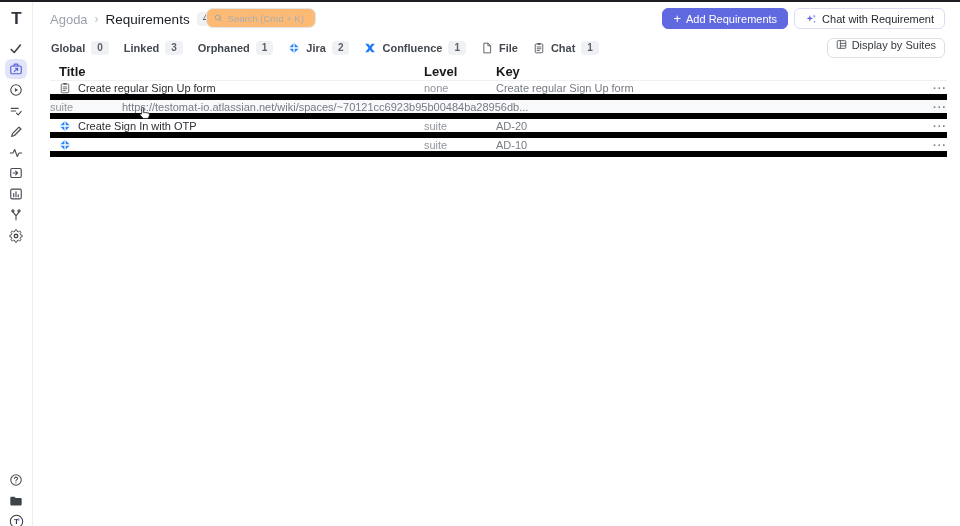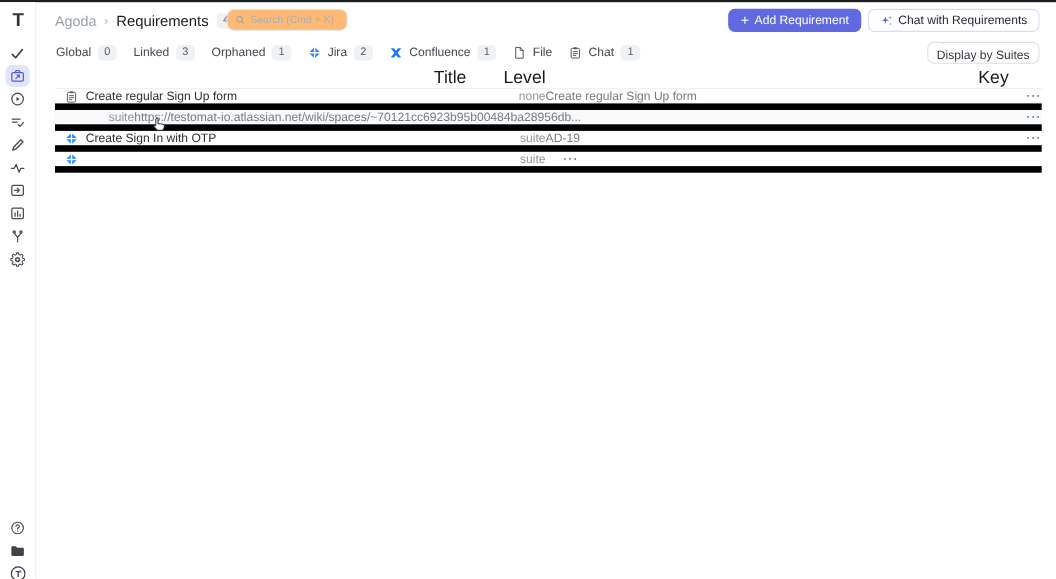--- a/index.html
+++ b/index.html
@@ -33,40 +33,40 @@
   .searchbox input::placeholder { color:#a8aeb5; }
 
   .header-actions { position:absolute; right:15px; top:6px; display:flex; gap:6px; }
   .btn { display:flex; align-items:center; gap:5px; height:21px; border-radius:6px; font-size:11px;
     padding:0 10px; cursor:pointer; white-space:nowrap; }
   .btn-primary { background:#6169e1; color:#fff; border:1px solid #6169e1; }
   .btn-primary .plus { font-size:13px; font-weight:400; line-height:1; }
   .btn-outline { background:#fff; color:#262a30; border:1px solid #d9dcf3; }
 
   .filter-row { position:absolute; left:17px; top:37px; height:18px; display:flex; align-items:center; gap:15px; }
-  .filter-item { display:flex; align-items:center; gap:6px; cursor:pointer; }
+  .filter-item { display:flex; align-items:center; gap:6px; cursor:pointer;font-weight:bold; }
   .filter-item .flabel { font-size:11px; color:#43484f; }
   .filter-item svg { display:block; }
   .display-btn { position:absolute; right:15px; top:36px; height:20px; display:flex; align-items:flex-start; gap:5px;
-    border:1px solid #dcdfe3; border-radius:6px; padding:0 8px; font-size:11px; color:#33373d; background:#fff; cursor:pointer;flex-direction:column; }
+    border:1px solid #dcdfe3; border-radius:6px; padding:0 8px; font-size:11px; color:#33373d; background:#fff; cursor:pointer; }
 
   
   #table { position:absolute; left:16px; top:60px; width:897px; }
   .thead { display:flex; height:19px; align-items:center; border-bottom:1px solid #eef0f2; }
-  .th { font-size:16px; font-weight:400; color:#17191d;text-align:right; }
+  .th { font-size:13px; font-weight:700; color:#17191d; }
   .col-title { width:374px; padding-left:9px; }
   .col-level { width:72px; }
   .col-key { flex:1; }
   .col-menu { width:30px; text-align:right; }
   .trow { display:flex; height:19px; align-items:center; border-bottom:6px solid #000000; cursor:pointer; }
   .trow.hovered { background:#f8f9fa; }
   .cell-title { width:374px; padding-left:9px; display:flex; align-items:center; gap:7px;
     font-size:11px; color:#2b2f34; overflow:hidden; white-space:nowrap; }
   .cell-title svg { flex:0 0 auto; display:block; }
-  .cell-level { width:72px; font-size:11px; color:#8f959c;text-align:right; }
+  .cell-level { width:72px; font-size:11px; color:#8f959c; }
   .cell-key { flex:1; font-size:11px; color:#757b83; overflow:hidden; white-space:nowrap; text-overflow:ellipsis; }
   .cell-menu { width:30px; text-align:right; font-size:11px; color:#7c828a; letter-spacing:1px; font-weight:700; }
 
   #cursor { position:absolute; left:137px; top:106px; width:15px; height:16px; pointer-events:none; z-index:50; }
 </style>
 </head>
 <body>
 
 <div id="frame-topline"></div>
 
@@ -165,29 +165,29 @@
     <svg width="10" height="10" viewBox="0 0 16 16" fill="none" stroke="#9aa0a8" stroke-width="1.7" stroke-linecap="round">
         <circle cx="7" cy="7" r="4.6"></circle>
         <path d="M10.6 10.6 14 14"></path>
       </svg>
     <input value="" placeholder="Search (Cmd + K)" style="">
   </div>
 
   <div class="header-actions">
     <button class="btn btn-primary">
       <span class="plus">+</span>
-      <span>Add Requirement</span>
+      <span>Add Requirements</span>
     </button>
     <button class="btn btn-outline">
       <svg width="12" height="12" viewBox="0 0 16 16" fill="#6169e1">
           <path d="M6.5 2.5 7.6 6l3.5 1.1-3.5 1.1-1.1 3.5-1.1-3.5L1.9 7.1 5.4 6z"></path>
           <path d="M12.2 2l.5 1.6 1.6.5-1.6.5-.5 1.6-.5-1.6-1.6-.5 1.6-.5z"></path>
           <path d="M12.6 10.2l.4 1.2 1.2.4-1.2.4-.4 1.2-.4-1.2-1.2-.4 1.2-.4z"></path>
         </svg>
-      <span>Chat with Requirements</span>
+      <span>Chat with Requirement</span>
     </button>
   </div>
 
   <div class="filter-row">
     <div class="filter-item">
       <span class="flabel">Global</span>
       <span class="badge">0</span>
     </div>
     <div class="filter-item">
       <span class="flabel">Linked</span>
@@ -269,32 +269,33 @@
 
     <div class="trow">
       <div class="cell-title">
         <svg width="12" height="12" viewBox="0 0 24 24">
             <path fill="#2684FF" d="M12 1.5 22.5 12 12 22.5 1.5 12z"></path>
             <path d="M1.5 12h21M12 1.5v21" stroke="#fff" stroke-width="2.6" fill="none"></path>
           </svg>
         <span>Create Sign In with OTP</span>
       </div>
       <div class="cell-level">suite</div>
-      <div class="cell-key">AD-19</div>
+      <div class="cell-key">AD-20</div>
       <div class="cell-menu">···</div>
     </div>
 
     <div class="trow">
       <div class="cell-title">
         <svg width="12" height="12" viewBox="0 0 24 24">
             <path fill="#2684FF" d="M12 1.5 22.5 12 12 22.5 1.5 12z"></path>
             <path d="M1.5 12h21M12 1.5v21" stroke="#fff" stroke-width="2.6" fill="none"></path>
           </svg>
       </div>
       <div class="cell-level">suite</div>
+      <div class="cell-key">AD-10</div>
       <div class="cell-menu">···</div>
     </div>
   </div>
 </div>
 
 <svg id="cursor" viewBox="0 0 16 16">
   <path d="M5 6.2V2.1a1.05 1.05 0 0 1 2.1 0v4.6l1.1-.2c.45-.08.75-.1 1.15-.04l2.5.4c.85.14 1.45.85 1.45 1.7 0 .25-.03.5-.1.75l-.65 2.2c-.22.75-.9 1.25-1.68 1.25H7.4c-.5 0-.97-.21-1.3-.58L3.4 9.3c-.3-.35-.28-.88.06-1.2.35-.33.9-.32 1.24.02z" fill="#fff" stroke="#1c1c1c" stroke-width="0.9" stroke-linejoin="round"></path>
 </svg>
 
 </body></html>

